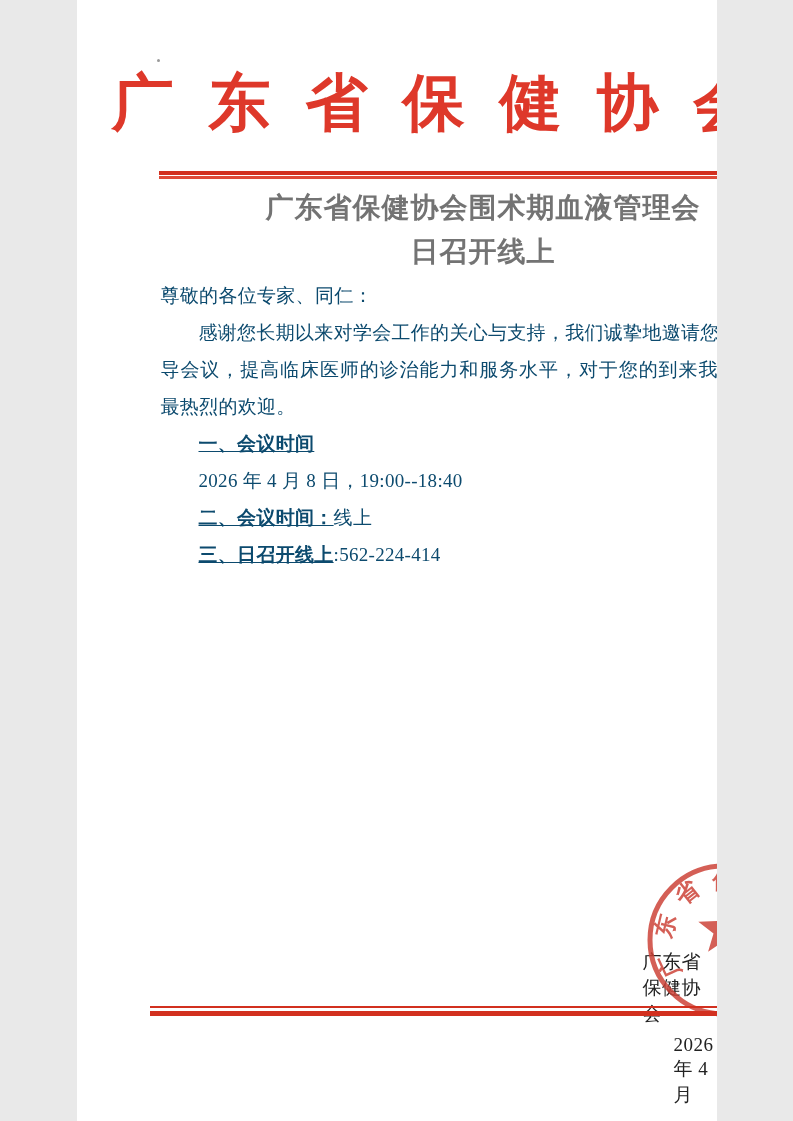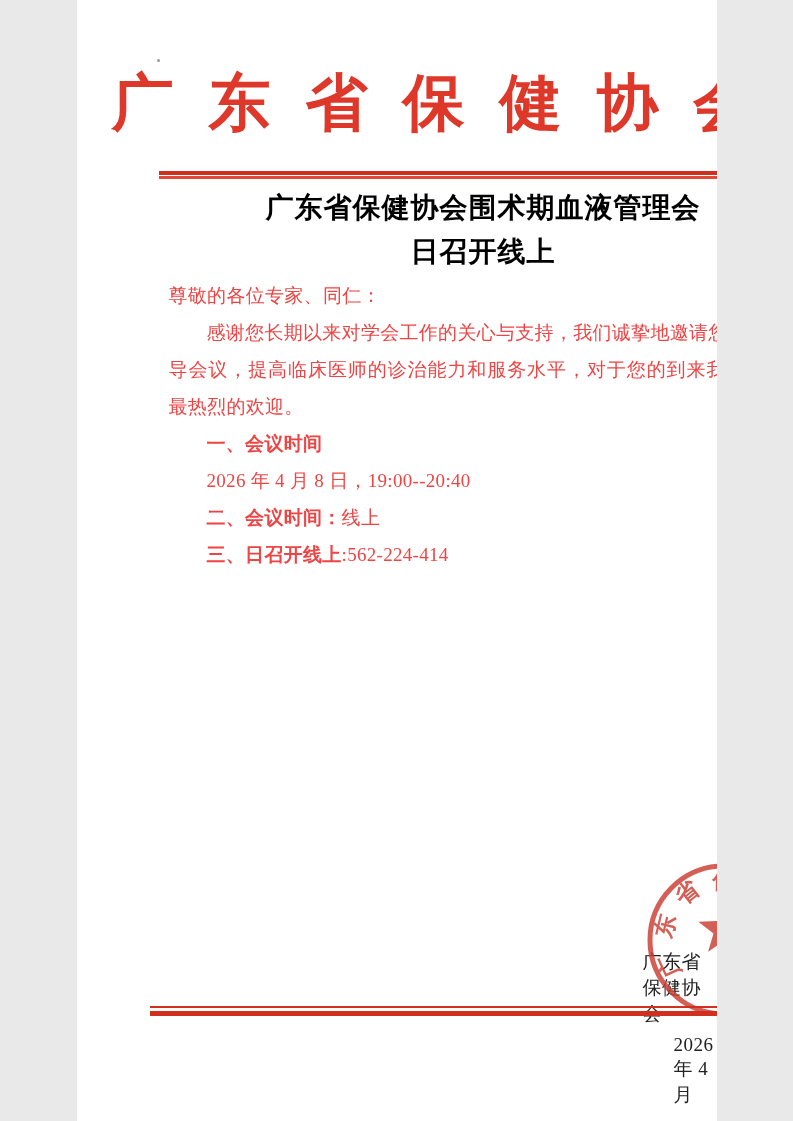--- a/index.html
+++ b/index.html
@@ -35,33 +35,33 @@
     border-top:2px solid #d2301f;
     border-bottom:5px solid #d2301f;
   }
 
   .doc-title {
     position:absolute; top:186px; left:98px; width:617px;
     text-align:center;
     font-weight:bold;
     font-size:28px; line-height:44px;
     letter-spacing:1px;
-    color:#000000;
+    color:#737373;
   }
 
   .content {
-    position:absolute; top:277px; left:92px; width:617px;
+    position:absolute; top:277px; left:84px; width:617px;
     font-size:19px; line-height:37px;
     letter-spacing:0.3px;
     text-align:justify;
-    color:#ef4444;
+    color:#0c4a6e;
   }
   .content p { margin:0; }
   .indent { text-indent:2em; }
-  .b { font-weight:bold; }
+  .b { font-weight:bold;text-decoration:underline; }
 
   .signature-org  { position:absolute; top:949px; left:566px; font-size:19px; letter-spacing:0.5px; color:#222; }
   .signature-date { position:absolute; top:986px; left:597px; font-size:19px; letter-spacing:0.5px; color:#222;margin-top:48px; }
 
   .stamp { position:absolute; color:#cc4136; }
   .stamp-main { left:567px; top:860px; width:160px; height:160px; opacity:0.84; }
   .stamp-edge { left:725px; top:529px; width:148px; height:148px; opacity:0.78; transform:rotate(-14deg); }
   .stamp svg { width:100%; height:100%; display:block; }
   .stamp text {
     font-family:"Liberation Serif","DejaVu Serif",serif;
@@ -83,21 +83,21 @@
 
   <div class="doc-title">
     <div>广东省保健协会围术期血液管理会</div>
     <div>日召开线上</div>
   </div>
 
   <div class="content">
     <p>尊敬的各位专家、同仁：</p>
     <p class="indent">感谢您长期以来对学会工作的关心与支持，我们诚挚地邀请您莅临指导会议，提高临床医师的诊治能力和服务水平，对于您的到来我们表示最热烈的欢迎。</p>
     <p class="indent b">一、会议时间</p>
-    <p class="indent">2026 年 4 月 8 日，19:00--20:40</p>
+    <p class="indent">2026 年 4 月 8 日，19:00--18:40</p>
     <p class="indent"><span class="b">二、会议时间：</span><span>线上</span></p>
     <p class="indent"><span class="b">三、日召开线上</span><span>:562-224-414</span></p>
   </div>
 
   <div class="signature-org">广东省保健协会</div>
   <div class="signature-date">2026 年 4 月</div>
 
   <div class="stamp stamp-main">
     <svg viewBox="0 0 160 160">
       <circle cx="80" cy="80" r="74" fill="none" stroke="currentColor" stroke-width="5"></circle>

